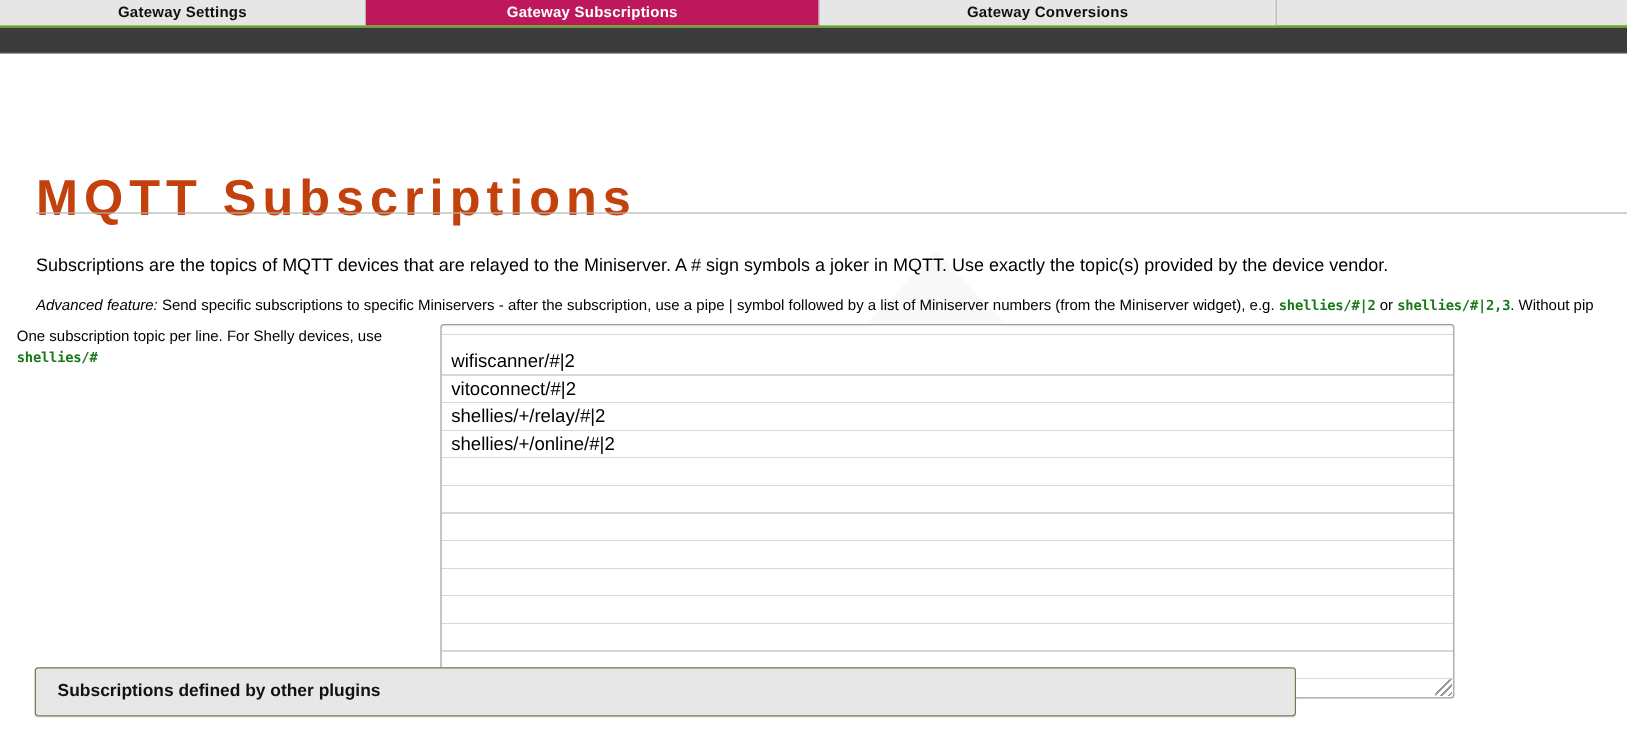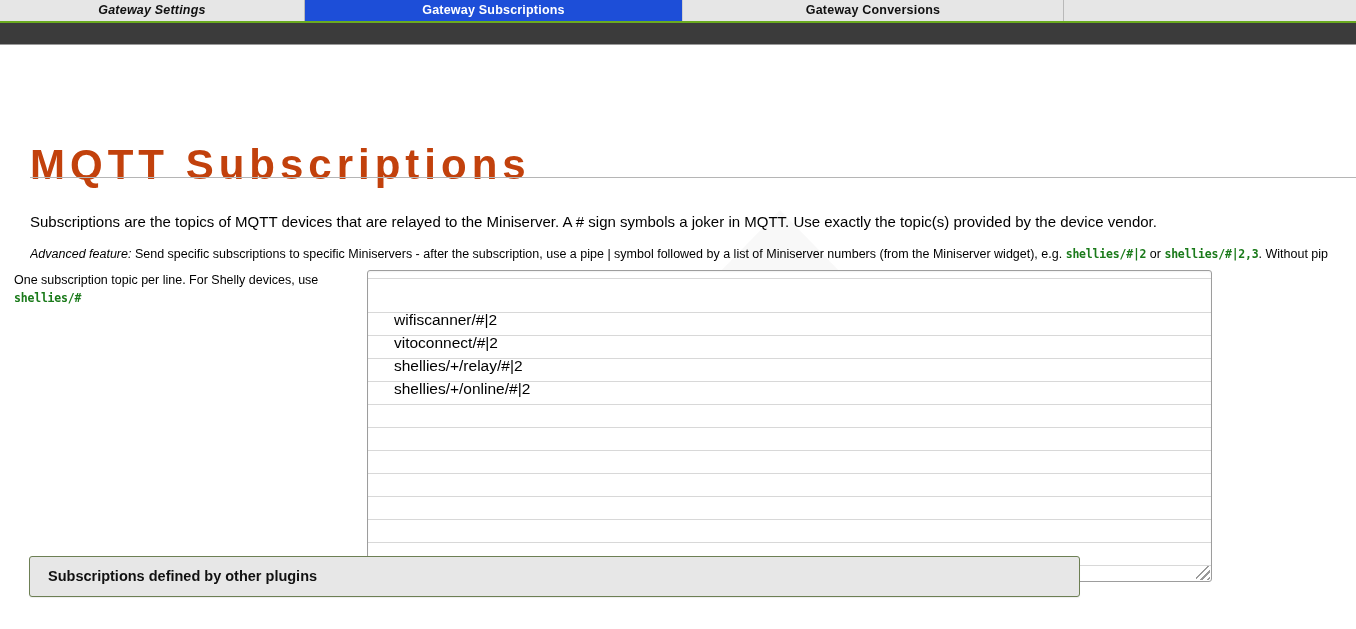--- a/index.html
+++ b/index.html
@@ -48,24 +48,24 @@
     color: #111111;
     background: #e6e6e6;
     border-right: 1px solid #b9b9b9;
     box-sizing: border-box;
     overflow: hidden;
     white-space: nowrap;
     cursor: pointer;
     letter-spacing: 0.2px;
   }
   .tab.active {
-    background: #1d4ed8;
+    background: #be185d;
     color: #ffffff;
   }
-  #tab-0 { width: 305px; font-style: italic; }
+  #tab-0 { width: 305px; }
   #tab-1 { width: 378px; border-right: 1px solid #cfcfcf; }
   #tab-2 { width: 381px; }
   #tab-3 { width: 292px; border-right: none; }
 
   #darkbar {
     position: absolute;
     left: 0; top: 23px;
     width: 1356px;
     height: 21px;
     background: #3b3b3b;
@@ -163,21 +163,21 @@
     border-radius: 3px;
     background-color: #ffffff;
     background-image: repeating-linear-gradient(
       to bottom,
       rgba(0,0,0,0) 0px,
       rgba(0,0,0,0) 22px,
       #d8d8d8 22px,
       #d8d8d8 23px
     );
     background-position: 0 19px;
-    padding: 18px;
+    padding: 0;
     overflow: hidden;
     box-shadow: inset 0 1px 2px rgba(0,0,0,0.06);
   }
   #subscriptions-text {
     margin: 0;
     padding: 0 8px;
     border: 0;
     display: block;
     font-family: "Liberation Sans", sans-serif;
     font-size: 15.5px;

